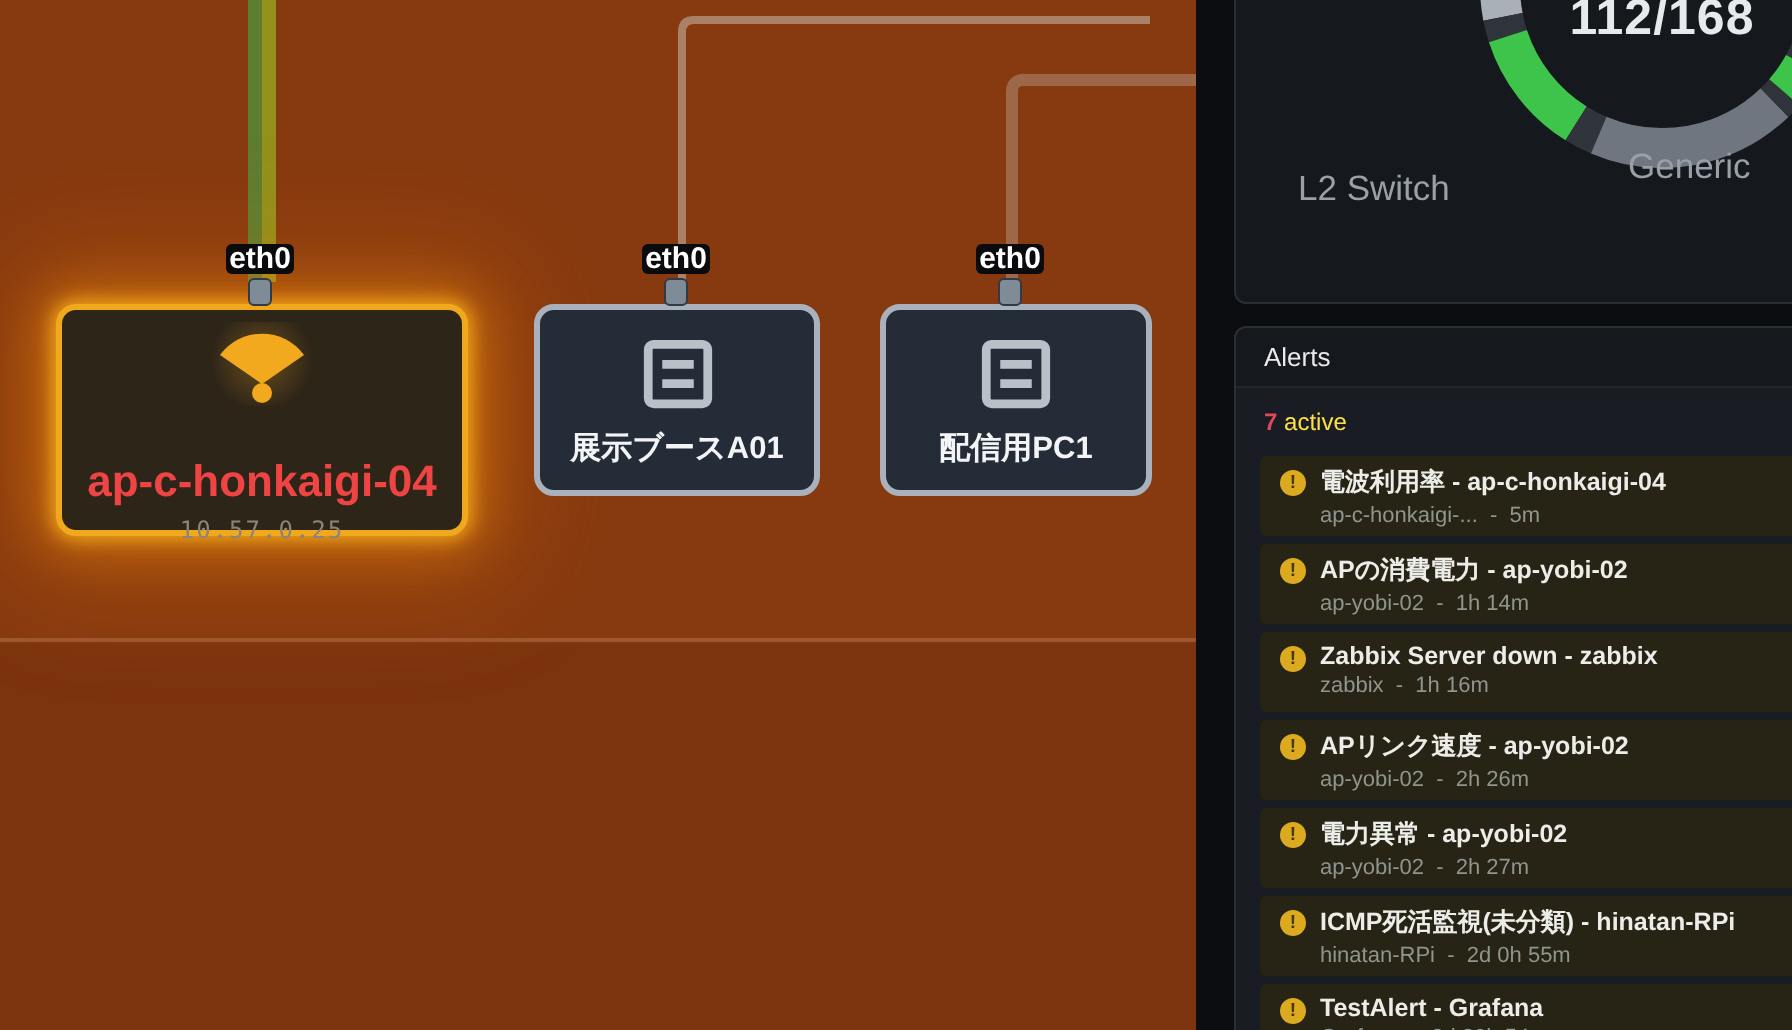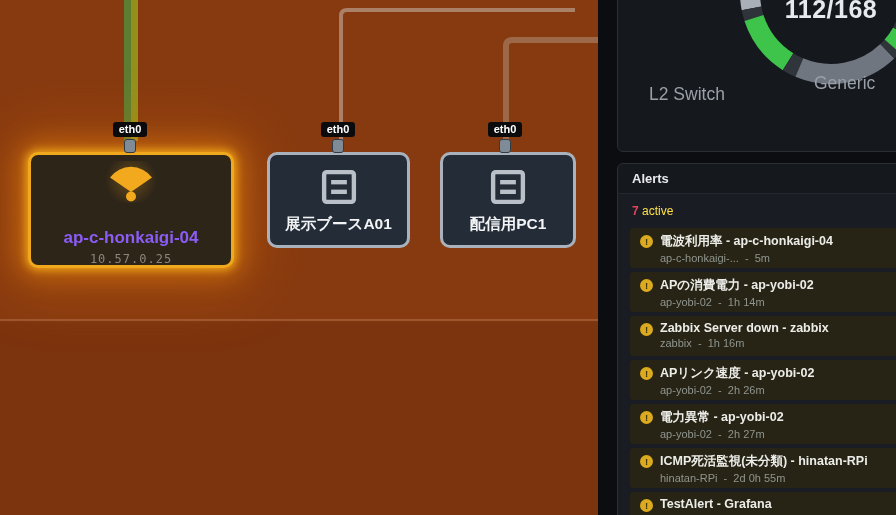--- a/index.html
+++ b/index.html
@@ -17,50 +17,50 @@
   .node { position:absolute; z-index:2; border-radius:10px; display:flex;
           flex-direction:column; align-items:center; }
   .node-ap { left:28px; top:152px; width:206px; height:116px;
              background:#2e2519; border:3px solid #f0a81c;
              box-shadow:0 0 9px 2px rgba(250,176,28,.85),
                         0 0 26px 10px rgba(242,144,16,.45),
                         0 0 58px 26px rgba(236,120,10,.22); }
   .wifi-wrap { position:relative; margin-top:6px; width:60px; height:48px;
                display:flex; align-items:center; justify-content:center;
                background:radial-gradient(circle at 50% 45%, rgba(244,170,30,.30), rgba(244,170,30,0) 68%); }
-  .node-ap .label { color:#8b5cf6; font-weight:bold; font-size:17px; margin-top:25px; }
+  .node-ap .label { color:#ef4444; font-weight:bold; font-size:22px; margin-top:25px; }
   .node-ap .ip { color:#8a857c; font-size:12px; margin-top:4px;
                  font-family:"DejaVu Sans Mono", monospace; letter-spacing:1px; }
 
   .node-generic { background:#242c37; border:3px solid #a9b2bc; }
   .node-booth { left:267px; top:152px; width:143px; height:96px; }
   .node-pc { left:440px; top:152px; width:136px; height:96px; }
   .node-generic .gicon { margin-top:11px; }
   .node-generic .label { color:#f2f4f6; font-weight:bold; font-size:15.5px; margin-top:6px; }
 
   .eth-badge { position:absolute; z-index:3; top:122px; width:34px; height:15px;
                background:#0b0b0d; border-radius:3px; color:#ffffff;
-               font-size:11px; font-weight:bold; text-align:center; line-height:15px; }
+               font-size:15px; font-weight:bold; text-align:center; line-height:15px; }
   .connector { position:absolute; z-index:3; top:139px; width:12px; height:14px;
                background:#7f8c98; border:1px solid #303b46; border-radius:3px; }
 
   
   .panel { position:absolute; background:#15181d; border:1px solid #2a2e35; border-radius:6px; }
   .panel-stat { left:617px; top:-50px; width:320px; height:202px; overflow:hidden; }
   .donut-svg { position:absolute; left:0; top:0; }
   .donut-center { position:absolute; left:148px; top:44px; width:130px; text-align:center;
                   color:#e7eaed; font-size:25px; font-weight:600; letter-spacing:.5px; }
   .slice-label { position:absolute; color:#99a0a8; font-size:17.5px; }
   .slice-l2 { left:31px; top:86px;margin-top:47px; }
   .slice-generic { left:196px; top:122px; }
 
   .panel-alerts { left:617px; top:163px; width:320px; height:372px; overflow:hidden; }
   .alerts-header { height:30px; padding:0 14px; display:flex; align-items:center;
                    border-bottom:1px solid #24272d; }
-  .alerts-title { color:#e8eaed; font-size:13px; font-weight:bold; }
+  .alerts-title { color:#e8eaed; font-size:13px; font-weight:normal; }
   .alerts-body { background:#191c22; height:342px; padding:8px 0 0 12px; }
   .active-line { font-size:12px; margin:2px 0 10px 2px; white-space:pre; }
   .active-count { color:#e0475c; font-weight:bold; }
   .active-suffix { color:#fde047; }
 
   .alert-item { position:relative; width:310px; height:40px; margin-bottom:4px;
                 background:#272415; border-radius:3px; padding:5px 8px 0 10px; }
   .warn-icon { position:absolute; left:10px; top:7px; width:13px; height:13px;
                background:#dcaa1f; border-radius:50%; color:#453708; font-size:9.5px;
                font-weight:bold; text-align:center; line-height:13px; }

